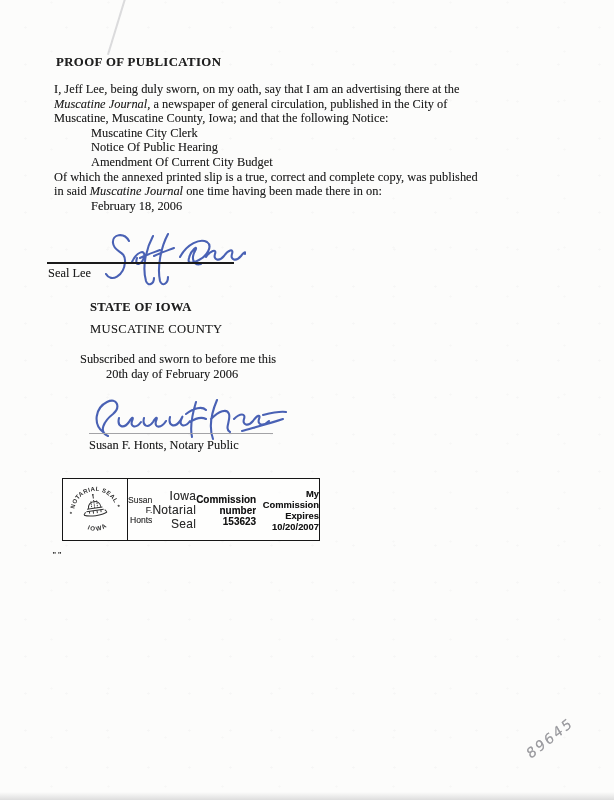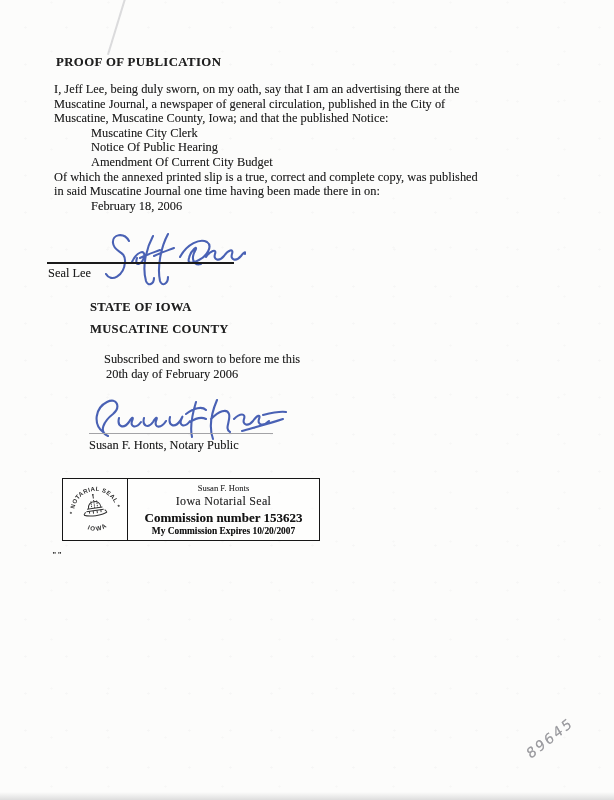--- a/index.html
+++ b/index.html
@@ -12,53 +12,53 @@
     background-size:41px 37px,57px 49px;
     background-position:5px 9px,23px 27px;
     font-family:"Liberation Serif","DejaVu Serif",serif;
     color:#202020;
   }
   .txt{position:absolute;text-shadow:0 0 .5px rgba(40,40,40,.35);}
   .title{left:56px;top:55px;font-size:12.8px;font-weight:700;letter-spacing:.4px;}
   .para{left:54px;top:82px;font-size:12.4px;line-height:14.6px;width:500px;}
   .para .line{white-space:pre;}
   .para .indent{padding-left:37px;}
-  .it{}
+  .it{font-style:italic;}
   .sig{position:absolute;pointer-events:none;}
   .sig path{fill:none;stroke:var(--ink,#3a54ae);stroke-width:2.1;stroke-linecap:round;stroke-linejoin:round;opacity:.92;}
   .sig-jeff{left:96px;top:229px;}
   .sig-susan{left:86px;top:390px;}
   .rule{position:absolute;}
   .jeff-line{left:47px;top:262px;width:187px;height:1.6px;background:#1a1a1a;}
   .susan-line{left:89px;top:433px;width:184px;height:1.1px;background:#a3a3a6;}
   .label{font-size:12.4px;}
   .jeff-name{left:48px;top:266px;}
   .state-line{left:90px;top:300px;font-size:12.6px;font-weight:700;letter-spacing:.3px;}
-  .county-line{left:90px;top:322px;font-size:12.6px;font-weight:700;letter-spacing:.3px;}
-  .sworn1{left:104px;top:352px;font-size:12.4px;}
+  .county-line{left:90px;top:322px;font-size:12.6px;font-weight:400;letter-spacing:.3px;}
+  .sworn1{left:80px;top:352px;font-size:12.4px;}
   .sworn2{left:106px;top:367px;font-size:12.4px;}
   .susan-name{left:89px;top:438px;}
   .sealbox{
     position:absolute;left:62px;top:478px;width:256px;height:61px;
     border:1.6px solid #161616;display:flex;background:rgba(255,255,255,.6);
   }
   .seal-cell{width:64px;border-right:1.6px solid #161616;display:flex;align-items:center;justify-content:center;}
   .seal-cell svg{display:block;}
   .seal-stamp text{font-family:"Liberation Sans","DejaVu Sans",sans-serif;font-weight:700;fill:#2e2e2e;}
   .seal-stamp .ring{font-size:6.2px;letter-spacing:.5px;}
   .seal-stamp .ring-bottom{font-size:6.4px;letter-spacing:1.4px;}
   .seal-stamp .art{stroke:#333;fill:none;stroke-width:1;}
   .seal-text-cell{
-    flex:1;display:flex;flex-direction:column;align-items:center;justify-content:center;
-    font-family:Liberation Serif, serif;text-align:right;
+    flex:1;display:flex;flex-direction:row;align-items:center;justify-content:center;
+    font-family:Liberation Sans, sans-serif;text-align:right;
     text-shadow:0 0 .5px rgba(30,30,30,.4);
   }
   .s-name{font-size:8.6px;color:#2f2f2f;}
   .s-title{font-size:12px;color:#2b2b2b;letter-spacing:.3px;margin-top:.5px;}
-  .s-comm{font-size:13px;font-weight:700;color:#141414;margin-top:1px;}
+  .s-comm{font-size:10px;font-weight:700;color:#141414;margin-top:1px;}
   .s-exp{font-size:9.4px;font-weight:700;color:#141414;}
   .stray{left:52px;top:551px;font-size:8px;font-weight:700;letter-spacing:1px;color:#1d1d1d;}
   .handnum{
     left:524px;top:748px;
     font-family:"DejaVu Sans",sans-serif;font-size:14px;letter-spacing:2.2px;
     color:var(--pencil,#8c8c92);opacity:.85;
     transform:rotate(-38deg) skewX(-8deg);transform-origin:left top;
   }
   .artifact{
     position:absolute;left:116px;top:-6px;width:1.6px;height:62px;
@@ -74,21 +74,21 @@
 
 <div class="sheet">
 
   <div class="artifact"></div>
 
   <div class="txt title">PROOF OF PUBLICATION</div>
 
   <div class="txt para">
     <div class="line">I, Jeff Lee, being duly sworn, on my oath, say that I am an advertising there at the</div>
     <div class="line"><span class="it">Muscatine Journal</span><span>, a newspaper of general circulation, published in the City of</span></div>
-    <div class="line">Muscatine, Muscatine County, Iowa; and that the published Notice:</div>
+    <div class="line">Muscatine, Muscatine County, Iowa; and that the following Notice:</div>
     <div class="line indent">Muscatine City Clerk</div>
     <div class="line indent">Notice Of Public Hearing</div>
     <div class="line indent">Amendment Of Current City Budget</div>
     <div class="line">Of which the annexed printed slip is a true, correct and complete copy, was published</div>
     <div class="line"><span>in said </span><span class="it">Muscatine Journal</span><span> one time having been made there in on:</span></div>
     <div class="line indent">February 18, 2006</div>
   </div>
 
   <svg class="sig sig-jeff" width="150" height="62" viewBox="0 0 150 62" aria-hidden="true">
     <path d="M33,12 C28,3 16,5 17,14 C18,24 30,21 29,33 C28,47 15,54 10,45

